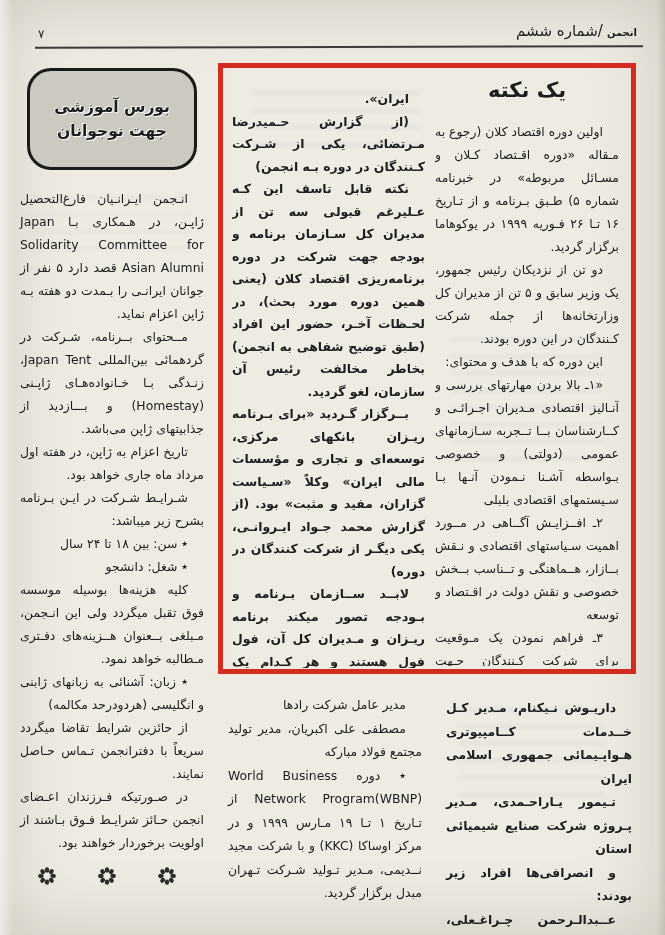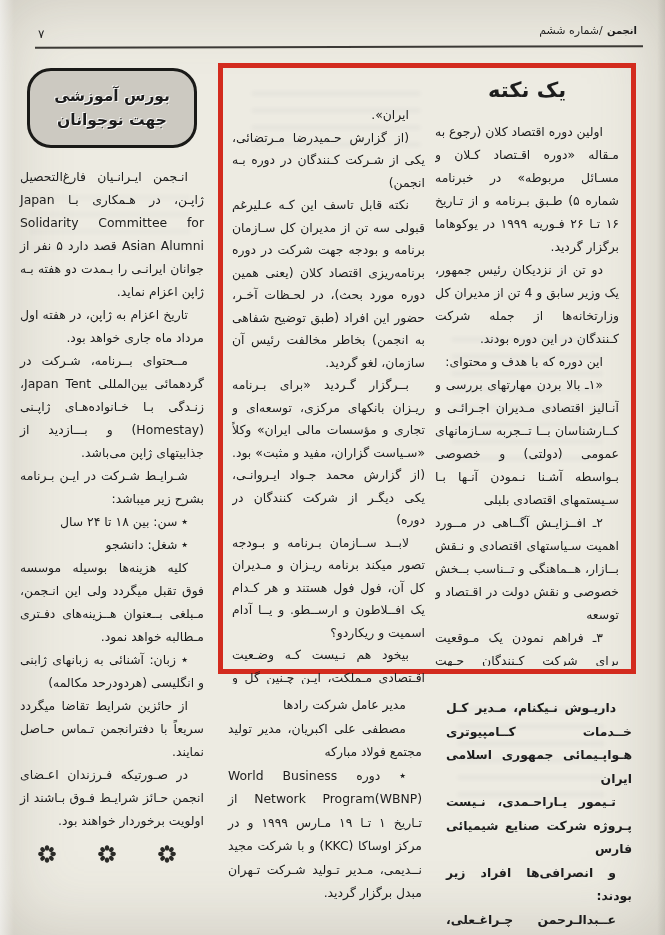--- a/index.html
+++ b/index.html
@@ -9,44 +9,44 @@
     font-family:"DejaVu Sans", sans-serif;color:#1d1d1d;direction:rtl;
     box-shadow:inset 0 0 70px rgba(110,105,90,.28);
   }
   .edge-left{position:absolute;left:0;top:0;width:14px;height:100%;
     background:linear-gradient(90deg,rgba(255,255,255,.55),rgba(255,255,255,0));}
   .edge-right{position:absolute;right:0;top:0;width:8px;height:100%;
     background:linear-gradient(270deg,rgba(60,55,45,.12),rgba(0,0,0,0));}
 
   .hdr-title{position:absolute;top:22px;right:28px;font-size:13px;white-space:nowrap;}
   .hdr-title .brand{font-weight:bold;font-size:10px;}
-  .hdr-title .issue{font-size:11px;}
+  .hdr-title .issue{font-size:15px;}
   .page-num{position:absolute;top:27px;left:38px;font-size:12px;}
   .hdr-rule{position:absolute;top:46px;left:35px;width:608px;height:0;
     border-top:2px solid #3c3a36;transform:rotate(-.15deg);}
 
   
   .note-frame{position:absolute;top:63px;left:218px;width:418px;height:611px;
     border:5px solid #d32b1e;box-sizing:border-box;}
   .note-col-right{position:absolute;top:8px;right:12px;width:184px;height:590px;overflow:hidden;}
-  .note-col-mid{position:absolute;top:36px;left:9px;width:193px;height:580px;overflow:hidden;}
+  .note-col-mid{position:absolute;top:20px;left:9px;width:193px;height:580px;overflow:hidden;font-weight:bold;}
   .note-title{text-align:center;font-weight:bold;font-size:21px;margin:2px 0 18px;letter-spacing:.5px;}
 
   .par{margin:0;text-align:justify;text-indent:16px;font-size:12.4px;line-height:23px;}
   .note-col-mid .par{line-height:22.5px;}
 
   
   .below-mid{position:absolute;top:693px;left:228px;width:194px;}
   .below-right{position:absolute;top:696px;left:446px;width:186px;font-weight:bold;}
   .below-mid .par,.below-right .par{line-height:23.5px;}
 
   
   .left-col{position:absolute;top:68px;left:20px;width:184px;}
   .scholar-box{
-    width:156px;margin:0 auto 17px;padding:13px 4px;box-sizing:content-box;
+    width:156px;margin:0 auto 17px;padding:24px 4px;box-sizing:content-box;
     border:3px solid #1a1a18;border-radius:24px;
     background-color:#ccc9c1;
     background-image:radial-gradient(rgba(110,108,100,.85) 22%, rgba(0,0,0,0) 24%);
     background-size:4px 4px;
     text-align:center;font-weight:bold;font-size:15.5px;line-height:1.55;
     text-shadow:1px 1px 0 rgba(255,255,255,.85),-1px -1px 0 rgba(255,255,255,.85);
   }
   .left-col .par{line-height:23px;}
   .florettes{display:flex;justify-content:space-between;width:138px;margin:13px auto 0 18px;}
   .florette{display:block;}
@@ -78,22 +78,22 @@
   </div>
   <div class="page-num">٧</div>
   <div class="hdr-rule"></div>
 
   <div class="left-col">
     <div class="scholar-box">
       <div>بورس آموزشی</div>
       <div>جهت نوجوانان</div>
     </div>
     <p class="par">انـجمن ایـرانـیان فارغ‌التحصیل ژاپـن، در هـمکاری بـا Japan Solidarity Committee for Asian Alumni قصد دارد ۵ نفر از جوانان ایرانـی را بـمدت دو هفته بـه ژاپن اعزام نماید.</p>
+    <p class="par">مــحتوای بــرنامه، شـرکت در گردهمائی بین‌المللی Japan Tent، زنـدگی بـا خـانواده‌هـای ژاپـنی (Homestay) و بـــازدید از جذابیتهای ژاپن می‌باشد.</p>
     <p class="par">تاریخ اعزام به ژاپن، در هفته اول مرداد ماه جاری خواهد بود.</p>
-    <p class="par">مــحتوای بــرنامه، شـرکت در گردهمائی بین‌المللی Japan Tent، زنـدگی بـا خـانواده‌هـای ژاپـنی (Homestay) و بـــازدید از جذابیتهای ژاپن می‌باشد.</p>
     <p class="par">شـرایـط شـرکت در ایـن بـرنامه بشرح زیر میباشد:</p>
     <p class="par">٭ سن: بین ۱۸ تا ۲۴ سال</p>
     <p class="par">٭ شغل: دانشجو</p>
     <p class="par">کلیه هزینه‌ها بوسیله موسسه فوق تقبل میگردد ولی این انـجمن، مـبلغی بــعنوان هــزینه‌های دفـتری مـطالبه خواهد نمود.</p>
     <p class="par">٭ زبان: آشنائی به زبانهای ژابنی و انگلیسی (هردودرحد مکالمه)</p>
     <p class="par">از حائزین شرایط تقاضا میگردد سریعاً با دفترانجمن تـماس حـاصل نمایند.</p>
     <p class="par">در صـورتیکه فـرزندان اعـضای انجمن حـائز شرایـط فـوق بـاشند از اولویت برخوردار خواهند بود.</p>
     <div class="florettes">
       <svg class="florette" viewBox="0 0 20 20" width="18" height="18">
         <g fill="#2b2b28">
@@ -134,21 +134,21 @@
         </g>
           <circle cx="10" cy="10" r="2.2" fill="#edebe2"></circle>
       </svg>
     </div>
   </div>
 
   <div class="note-frame">
     <div class="note-col-right">
       <h2 class="note-title">یک نکته</h2>
       <p class="par">اولین دوره اقتصاد کلان (رجوع به مـقاله «دوره اقـتصاد کـلان و مسـائل مربوطه» در خبرنامه شماره ۵) طـبق بـرنامه و از تـاریخ ۱۶ تـا ۲۶ فـوریه ۱۹۹۹ در یوکوهاما برگزار گردید.</p>
-      <p class="par">دو تن از نزدیکان رئیس جمهور، یک وزیر سابق و 4 تن از مدیران کل وزارتخانه‌ها از جمله شرکت کـنندگان در این دوره بودند.</p>
+      <p class="par">دو تن از نزدیکان رئیس جمهور، یک وزیر سابق و ۵ تن از مدیران کل وزارتخانه‌ها از جمله شرکت کـنندگان در این دوره بودند.</p>
       <p class="par">این دوره که با هدف و محتوای:</p>
       <p class="par">«۱ـ بالا بردن مهارتهای بررسی و آنـالیز اقتصادی مـدیران اجـرائـی و کــارشناسان بــا تــجربه سـازمانهای عمومی (دولتی) و خصوصی بـواسطه آشـنا نـمودن آنـها بـا سـیستمهای اقتصادی بلبلی</p>
       <p class="par">۲ـ افــزایـش آگــاهی در مــورد اهمیت سـیاستهای اقتصادی و نـقش بــازار، هــماهنگی و تــناسب بــخش خصوصی و نقش دولت در اقـتصاد و توسعه</p>
       <p class="par">۳ـ فراهم نمودن یک مـوقعیت برای شرکت کـنندگان جـهت مـطالعه شرایط جاری و تصویر آینده اقتصاد</p>
     </div>
     <div class="note-col-mid">
       <p class="par">ایران».</p>
       <p class="par">(از گزارش حـمیدرضا مـرتضائی، یکی از شـرکت کـنندگان در دوره بـه انجمن)</p>
       <p class="par">نکته قابل تاسف این کـه عـلیرغم قبولی سه تن از مدیران کل سـازمان برنامه و بودجه جهت شرکت در دوره برنامه‌ریزی اقتصاد کلان (یعنی همین دوره مورد بحث)، در لحـظات آخـر، حضور این افراد (طبق توضیح شفاهی به انجمن) بخاطر مخالفت رئیس آن سازمان، لغو گردید.</p>
       <p class="par">بــرگزار گـردید «برای بـرنامه ریـزان بانکهای مرکزی، توسعه‌ای و تجاری و مؤسسات مالی ایران» وکلاً «سـیاست گزاران، مفید و مثبت» بود. (از گزارش محمد جـواد ایـروانـی، یکی دیگـر از شرکت کنندگان در دوره)</p>
@@ -157,19 +157,19 @@
     </div>
   </div>
 
   <div class="below-mid">
     <p class="par">مدیر عامل شرکت رادها</p>
     <p class="par">مصطفی علی اکبریان، مدیر تولید مجتمع فولاد مبارکه</p>
     <p class="par">٭ دوره World Business Network Program(WBNP) از تـاریخ ۱ تـا ۱۹ مـارس ۱۹۹۹ و در مرکز اوساکا (KKC) و با شرکت مجید نــدیمی، مـدیر تـولید شـرکت تـهران مبدل برگزار گردید.</p>
   </div>
   <div class="below-right">
     <p class="par">داریـوش نـیکنام، مـدیر کـل خــدمات کــامپیوتری هـواپـیمائی جمهوری اسلامی ایران</p>
-    <p class="par">تـیمور یـاراحـمدی، نـیست پـروژه شرکت صنایع شیمیائی فارس</p>
+    <p class="par">تـیمور یـاراحـمدی، مـدیر پـروژه شرکت صنایع شیمیائی استان</p>
     <p class="par">و انصرافی‌ها افراد زیر بودند:</p>
     <p class="par">عــبدالـرحمن چـراغـعلی، رئـیس سازمان کشاورزی استان گلستان</p>
     <p class="par">رضا رمضانی خـورشید دوست،</p>
   </div>
 
 </div>
 
 </body></html>

